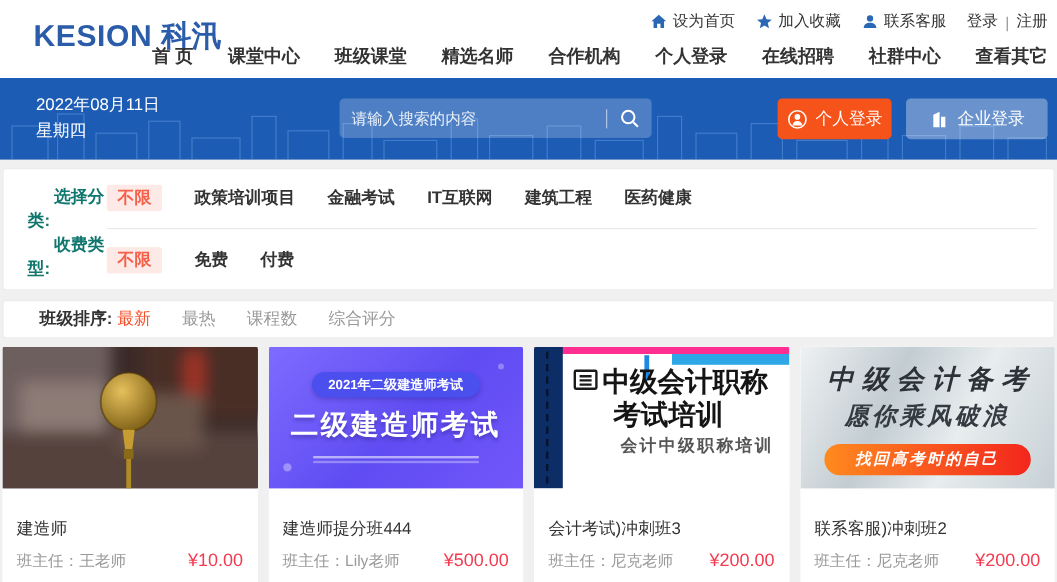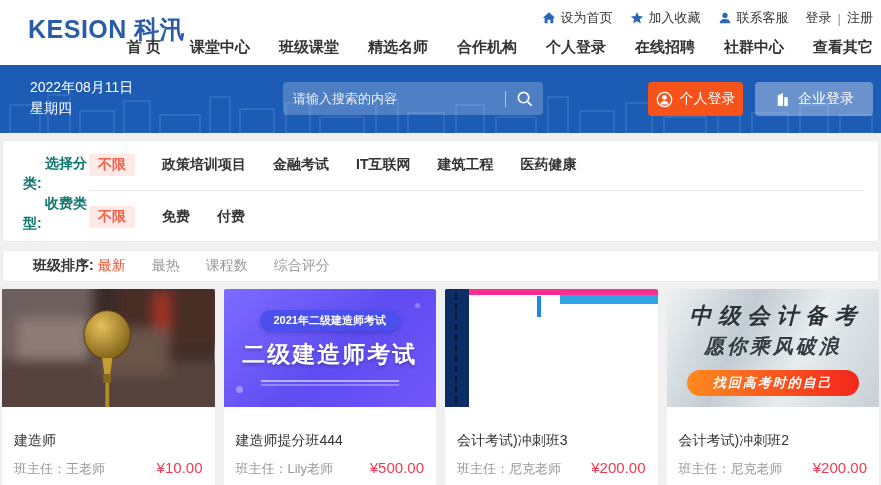--- a/index.html
+++ b/index.html
@@ -287,20 +287,33 @@
       
     </div>
   </div>
 
   <div class="card">
     <div class="cover cover3">
       <div class="c3-stripe"></div>
       <div class="c3-cyan"></div>
       <div class="c3-navy"></div>
       <div class="c3-tick"></div>
+      <div class="c3-content">
+        <div class="c3-row1">
+          <svg viewBox="0 0 22 19" fill="none" stroke="#1a1a1a" stroke-width="2">
+            <rect x="2" y="2" width="18" height="15" rx="1"></rect>
+              <line x1="6" y1="6.5" x2="16" y2="6.5"></line>
+              <line x1="6" y1="10" x2="16" y2="10"></line>
+              <line x1="6" y1="13.5" x2="16" y2="13.5"></line>
+          </svg>
+          <span class="c3-line1">中级会计职称</span>
+        </div>
+        <div class="c3-line2">考试培训</div>
+        <div class="c3-sub">会计中级职称培训</div>
+      </div>
     </div>
     <div class="card-body">
       <div class="card-title">会计考试)冲刺班3</div>
       <div class="card-meta">
         <span>班主任：尼克老师</span>
         <span class="price">¥200.00</span>
       </div>
     </div>
     <div class="card-divider"></div>
     <div class="card-stats">
@@ -310,21 +323,21 @@
     </div>
   </div>
 
   <div class="card">
     <div class="cover cover4">
       <div class="cover4-line1">中级会计备考</div>
       <div class="cover4-line2">愿你乘风破浪</div>
       <div class="cover4-pill">找回高考时的自己</div>
     </div>
     <div class="card-body">
-      <div class="card-title">会计考试)冲刺班2</div>
+      <div class="card-title">联系客服)冲刺班2</div>
       <div class="card-meta">
         <span>班主任：尼克老师</span>
         <span class="price">¥200.00</span>
       </div>
     </div>
     <div class="card-divider"></div>
     <div class="card-stats">
       
       
       

